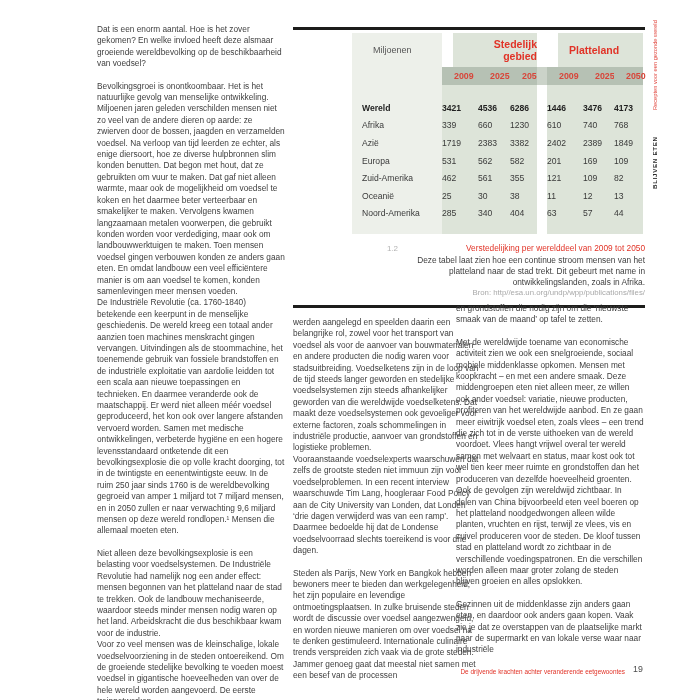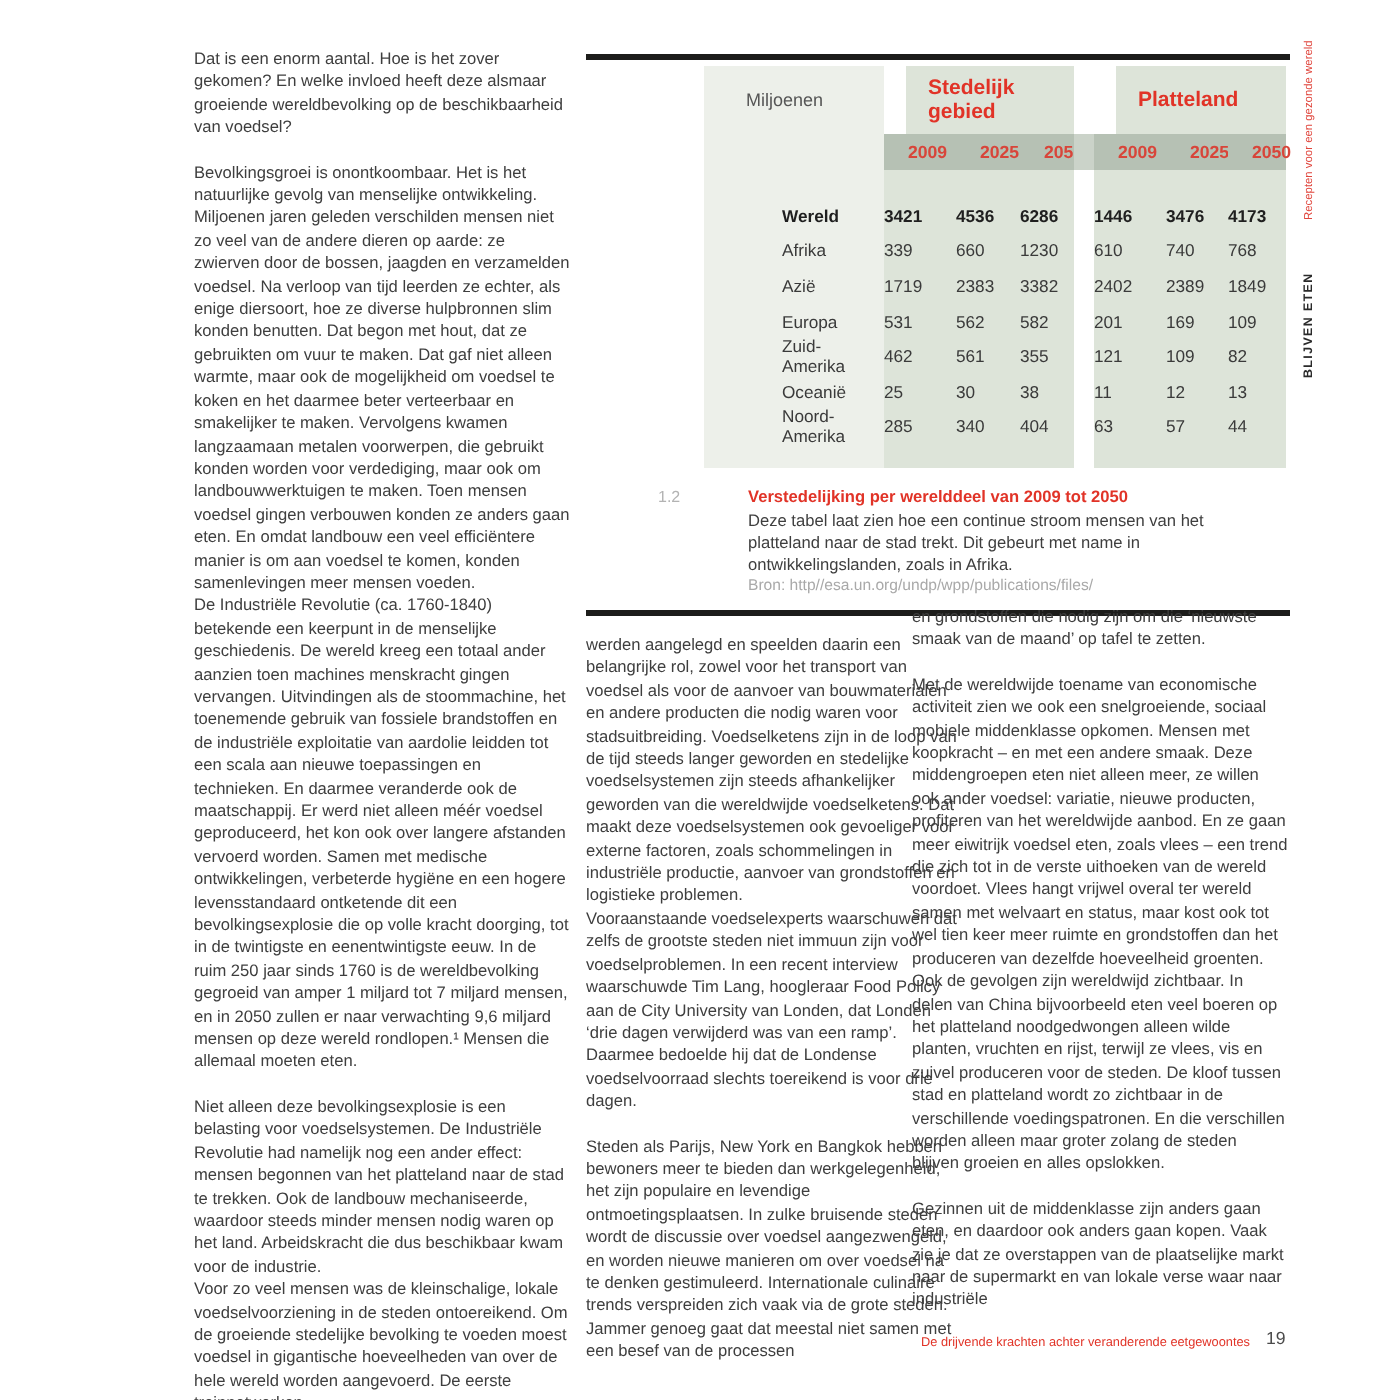--- a/index.html
+++ b/index.html
@@ -9,47 +9,47 @@
   
   .textcol{position:absolute;width:188px;font-size:8.3px;line-height:11.4px;
            color:#3e3e3e;text-align:left;}
   #col1{left:97px;top:24px;}
   #col2{left:293px;top:317px;}
   #col3{left:456px;top:303px;}
   .textcol p{margin:0;}
   .textcol p.gap{margin-top:11px;}
 
   
-  .figure{position:absolute;left:293px;top:27px;width:352px;}
+  .figure{position:absolute;left:293px;top:27px;width:352px;text-align:right;}
   .rule{height:3px;background:#1d1d1b;}
   .rule.bottom{margin-top:6px;}
 
   .table-wrap{margin-left:59px;margin-top:3px;width:291px;display:grid;
               grid-template-columns:90px 36px 32px 27px 10px 36px 31px 29px;}
   .cell{display:flex;align-items:center;font-size:8.6px;color:#3a3a3a;}
   .h-group{height:34px;}
   .h-year{height:18px;}
   .h-spacer{height:14px;}
   .h-body{height:17.6px;}
   .h-pad{height:12px;}
   .bg-label{background:#edf0ea;}
   .bg-block{background:#dde4d9;}
   .bg-band{background:#b6c1b4;}
   .bg-bandgap{background:#cbd3c9;}
   .unit{padding-left:21px;color:#565656;font-size:9px;}
   .ghead{grid-column:span 3;padding-left:11px;color:#e13327;font-weight:bold;font-size:10.5px;margin-left:11px;}
   .year{padding-left:12px;color:#d8453a;font-weight:bold;font-size:8.8px;}
-  .region{padding-left:39px;}
+  .region{padding-left:10px;}
   .num{padding-left:0;}
   .bold{font-weight:bold;color:#1f1f1f;}
 
-  .caption{margin-left:36px;margin-top:9px;display:flex;}
+  .caption{margin-left:60px;margin-top:9px;display:flex;}
   .cap-num{width:45px;flex:0 0 45px;color:#b3b3b3;font-size:8px;padding-top:1px;}
   .cap-text{width:258px;font-size:8.3px;line-height:10.8px;}
-  .cap-title{color:#e13327;font-weight:bold;margin:0 0 1px 0;}
+  .cap-title{color:#e13327;font-weight:normal;margin:0 0 1px 0;}
   .cap-body{margin:0;color:#3e3e3e;}
   .cap-src{margin:1px 0 0 0;color:#a9a9a9;font-size:7.8px;}
 
   
   .edge-red{position:absolute;left:652px;top:22px;height:88px;writing-mode:vertical-rl;
             transform:rotate(180deg);font-size:5.7px;color:#e0453c;white-space:nowrap;}
   .edge-black{position:absolute;left:651px;top:147px;height:42px;writing-mode:vertical-rl;
             transform:rotate(180deg);font-size:6.2px;font-weight:bold;letter-spacing:0.7px;
             color:#2a2a2a;white-space:nowrap;}
 

